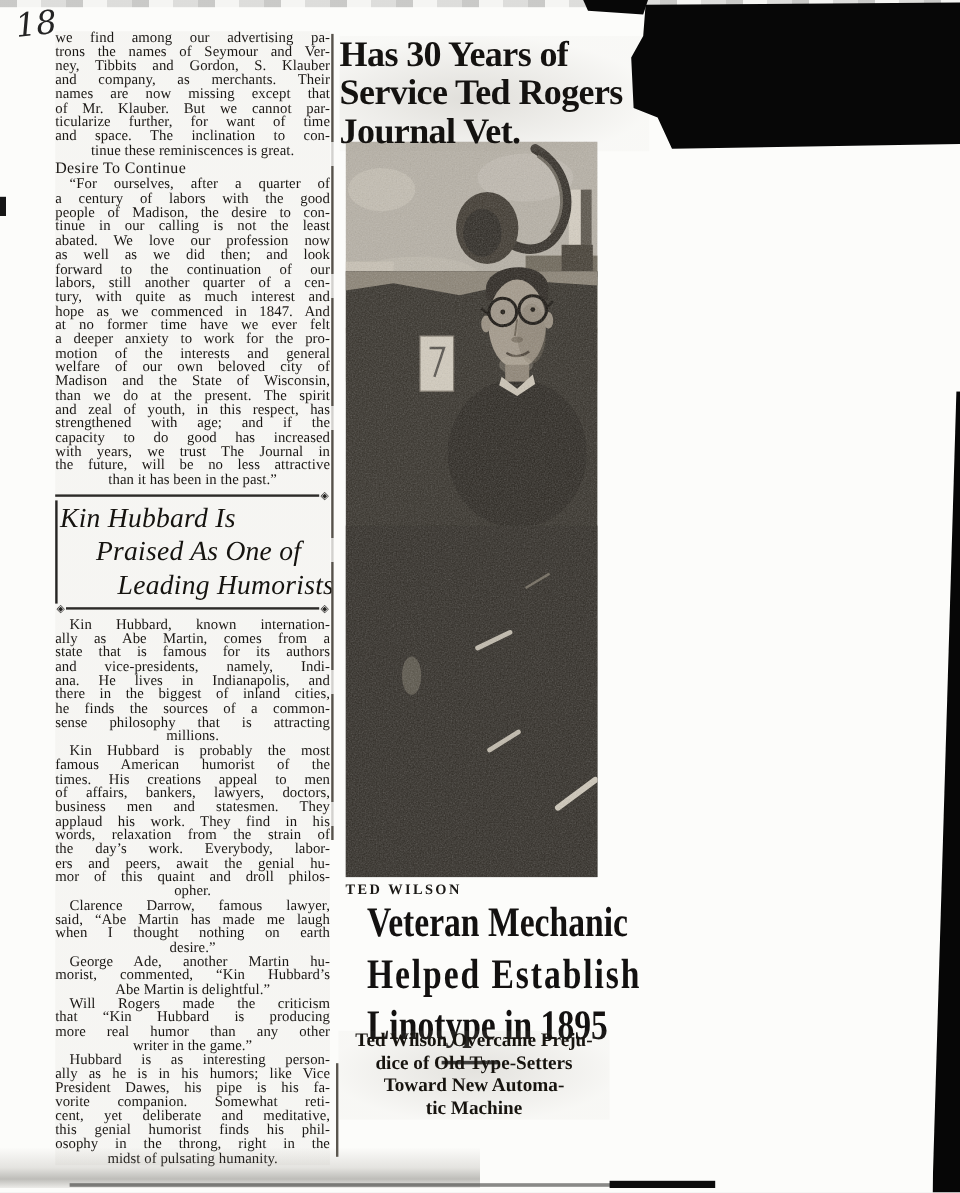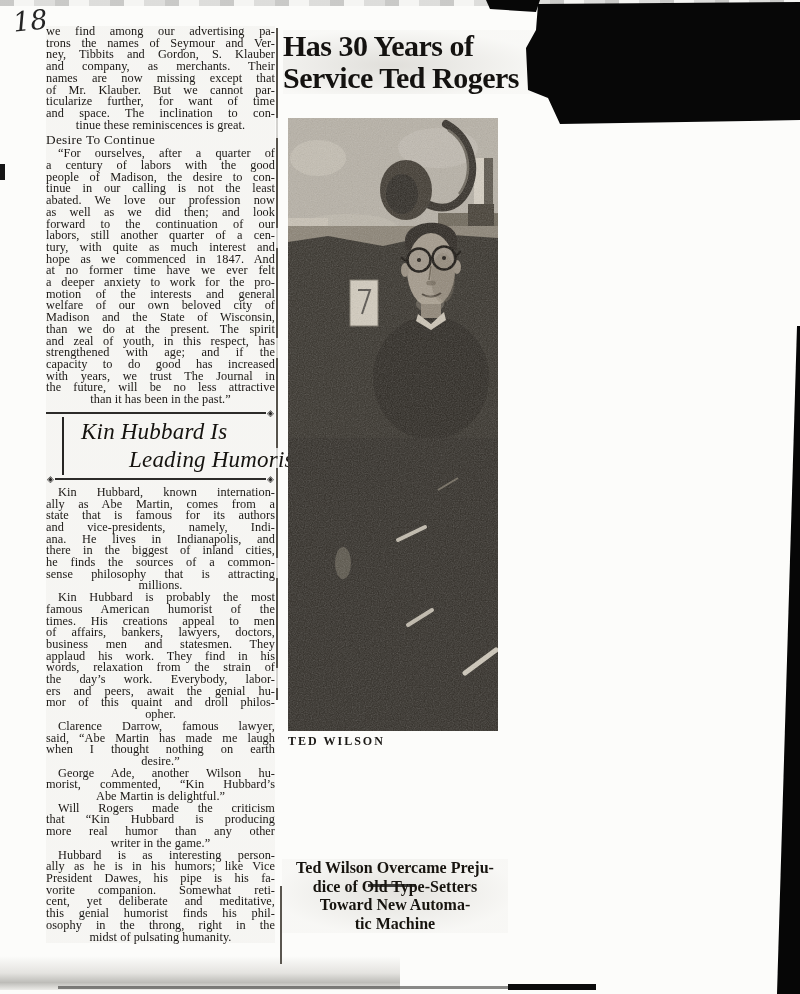--- a/index.html
+++ b/index.html
@@ -23,21 +23,21 @@
   
   .left-col{position:absolute;left:46px;top:26px;width:229px;color:#1a1714;font-weight:normal;
     font-size:12.3px;line-height:11.7px;letter-spacing:.05px;
     background:linear-gradient(rgba(190,185,175,.10),rgba(190,185,175,.10));}
   .plines{white-space:pre-line;text-align:justify;text-align-last:justify;}
   .indent .plines{text-indent:12px;}
   .plast{text-align:center;}
   .sec-head{text-align:left;font-size:13.3px;line-height:14px;margin:2px 0 1px;letter-spacing:.3px;}
 
   .kin-box{position:relative;margin:3px 0 4px 0;}
-  .kin-inner{border-left:2.5px solid #262523;margin-left:16px;padding:1px 0 1px 17px;}
+  .kin-inner{border-left:2.5px solid #262523;margin-left:0;padding:1px 0 1px 2px;}
   .orn-rule{display:flex;align-items:center;height:8px;}
   .orn-rule .line{flex:1;height:1.7px;background:#2c2b29;}
   .orn-rule .dia{font-size:9px;line-height:8px;color:#262523;margin:0 1px;}
   .kin-line{font-style:italic;font-size:23px;line-height:28px;white-space:nowrap;letter-spacing:.2px;color:#15130f;}
   .kin-l2{padding-left:30px;}
   .kin-l3{padding-left:48px;}
 
   
   .col-rule{position:absolute;left:276px;top:28px;width:1.5px;height:672px;
     background:repeating-linear-gradient(180deg,#57534c 0 90px,rgba(87,83,76,.25) 90px 110px);}
@@ -109,20 +109,21 @@
       <div class="plast">than it has been in the past.”</div>
     </div>
 
     <div class="kin-box">
       <div class="orn-rule">
         <span class="line"></span>
         <span class="dia">◈</span>
       </div>
       <div class="kin-inner">
         <div class="kin-line kin-l1">Kin Hubbard Is</div>
+        <div class="kin-line kin-l2">Praised As One of</div>
         <div class="kin-line kin-l3">Leading Humorists</div>
       </div>
       <div class="orn-rule">
         <span class="dia">◈</span>
         <span class="line"></span>
         <span class="dia">◈</span>
       </div>
     </div>
 
     <div class="para indent">
@@ -152,21 +153,21 @@
     </div>
 
     <div class="para indent">
       <div class="plines">Clarence Darrow, famous lawyer,
 said, “Abe Martin has made me laugh
 when I thought nothing on earth</div>
       <div class="plast">desire.”</div>
     </div>
 
     <div class="para indent">
-      <div class="plines">George Ade, another Wilson hu-
+      <div class="plines">George Ade, another Martin hu-
 morist, commented, “Kin Hubbard’s</div>
       <div class="plast">Abe Martin is delightful.”</div>
     </div>
 
     <div class="para indent">
       <div class="plines">Will Rogers made the criticism
 that “Kin Hubbard is producing
 more real humor than any other</div>
       <div class="plast">writer in the game.”</div>
     </div>
@@ -182,20 +183,21 @@
       <div class="plast">midst of pulsating humanity.</div>
     </div>
   </section>
 
   <div class="col-rule"></div>
   <div class="col-rule2"></div>
 
   <div class="top-headline">
     <div>Has 30 Years of</div>
     <div>Service Ted Rogers</div>
+    <div>Journal Vet.</div>
   </div>
 
   <svg class="black-block" width="320" height="126" viewBox="0 0 320 126">
     <path d="M56,4 L320,2 L320,120 L78,124 L66,98 L46,90 L44,48 L54,30 Z" fill="#070707"></path>
     <path d="M4,0 L58,0 L54,12 L8,9 Z" fill="#070707"></path>
   </svg>
 
   <div class="photo">
     <svg width="210" height="613" viewBox="0 0 210 613">
       <defs>
@@ -259,20 +261,25 @@
       <path d="M120,507 L144,492" stroke="#c2bbad" stroke-width="4" stroke-linecap="round"></path>
       <path d="M177,555 L208,532" stroke="#cfc8ba" stroke-width="5" stroke-linecap="round"></path>
       <path d="M150,372 L170,360" stroke="rgba(180,170,150,0.5)" stroke-width="2"></path>
 
       <rect width="210" height="613" filter="url(#grain)" opacity="0.28"></rect>
     </svg>
   </div>
 
   <div class="caption">TED WILSON</div>
 
+  <div class="main-headline">
+    <div class="mh-line">Veteran Mechanic</div>
+    <div class="mh-line sp">Helped Establish</div>
+    <div class="mh-line">Linotype in 1895</div>
+  </div>
 
   <div class="mh-rule"></div>
 
   <div class="subhead">Ted Wilson Overcame Preju-
 dice of Old Type-Setters
 Toward New Automa-
 tic Machine</div>
 
   <div class="right-wedge"></div>
   <div class="bottom-shadow"></div>

